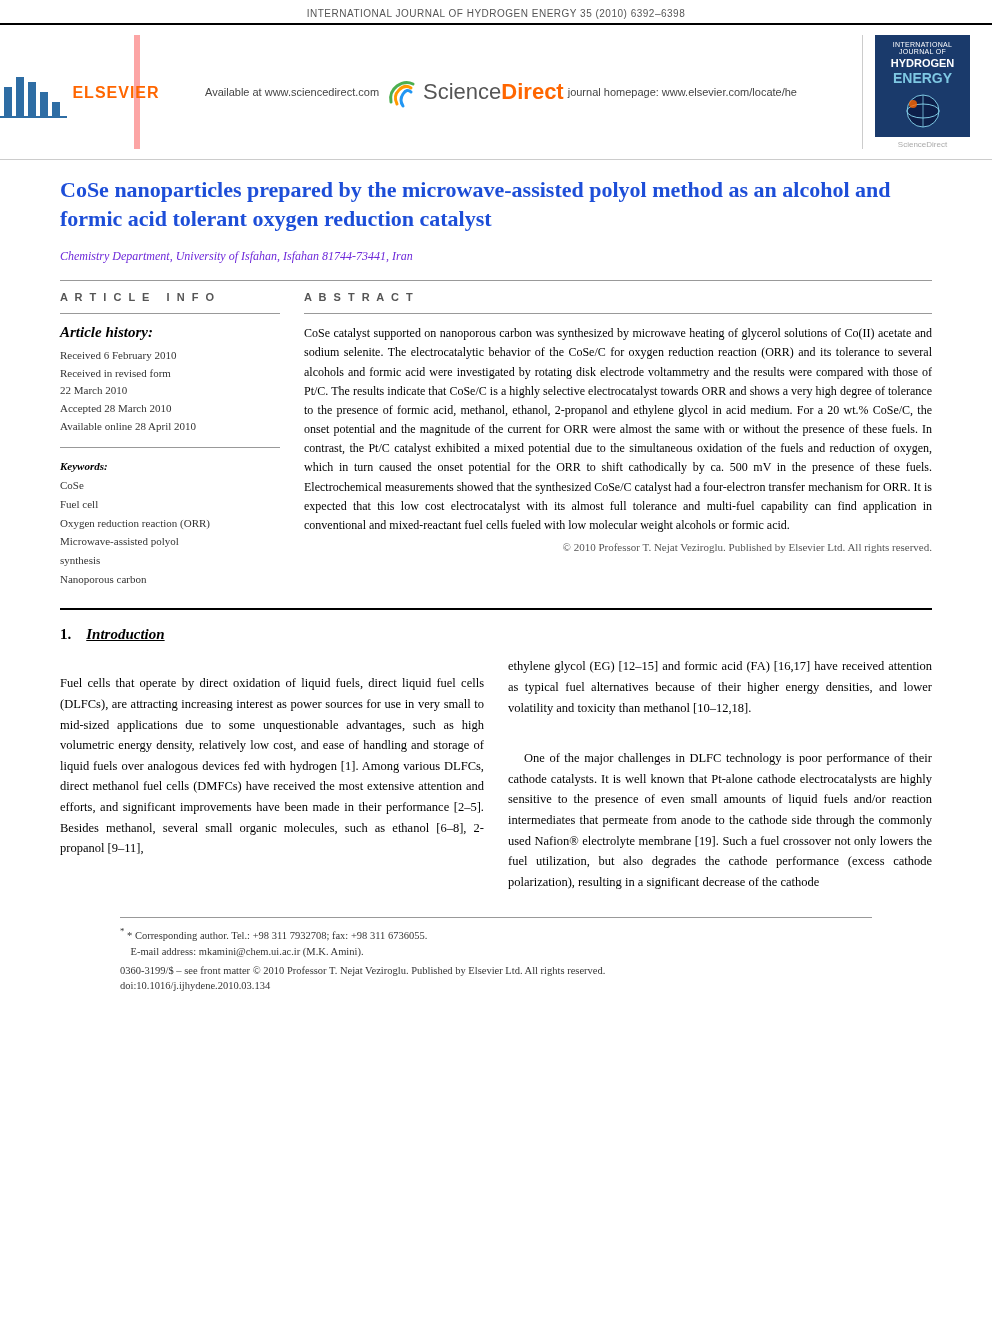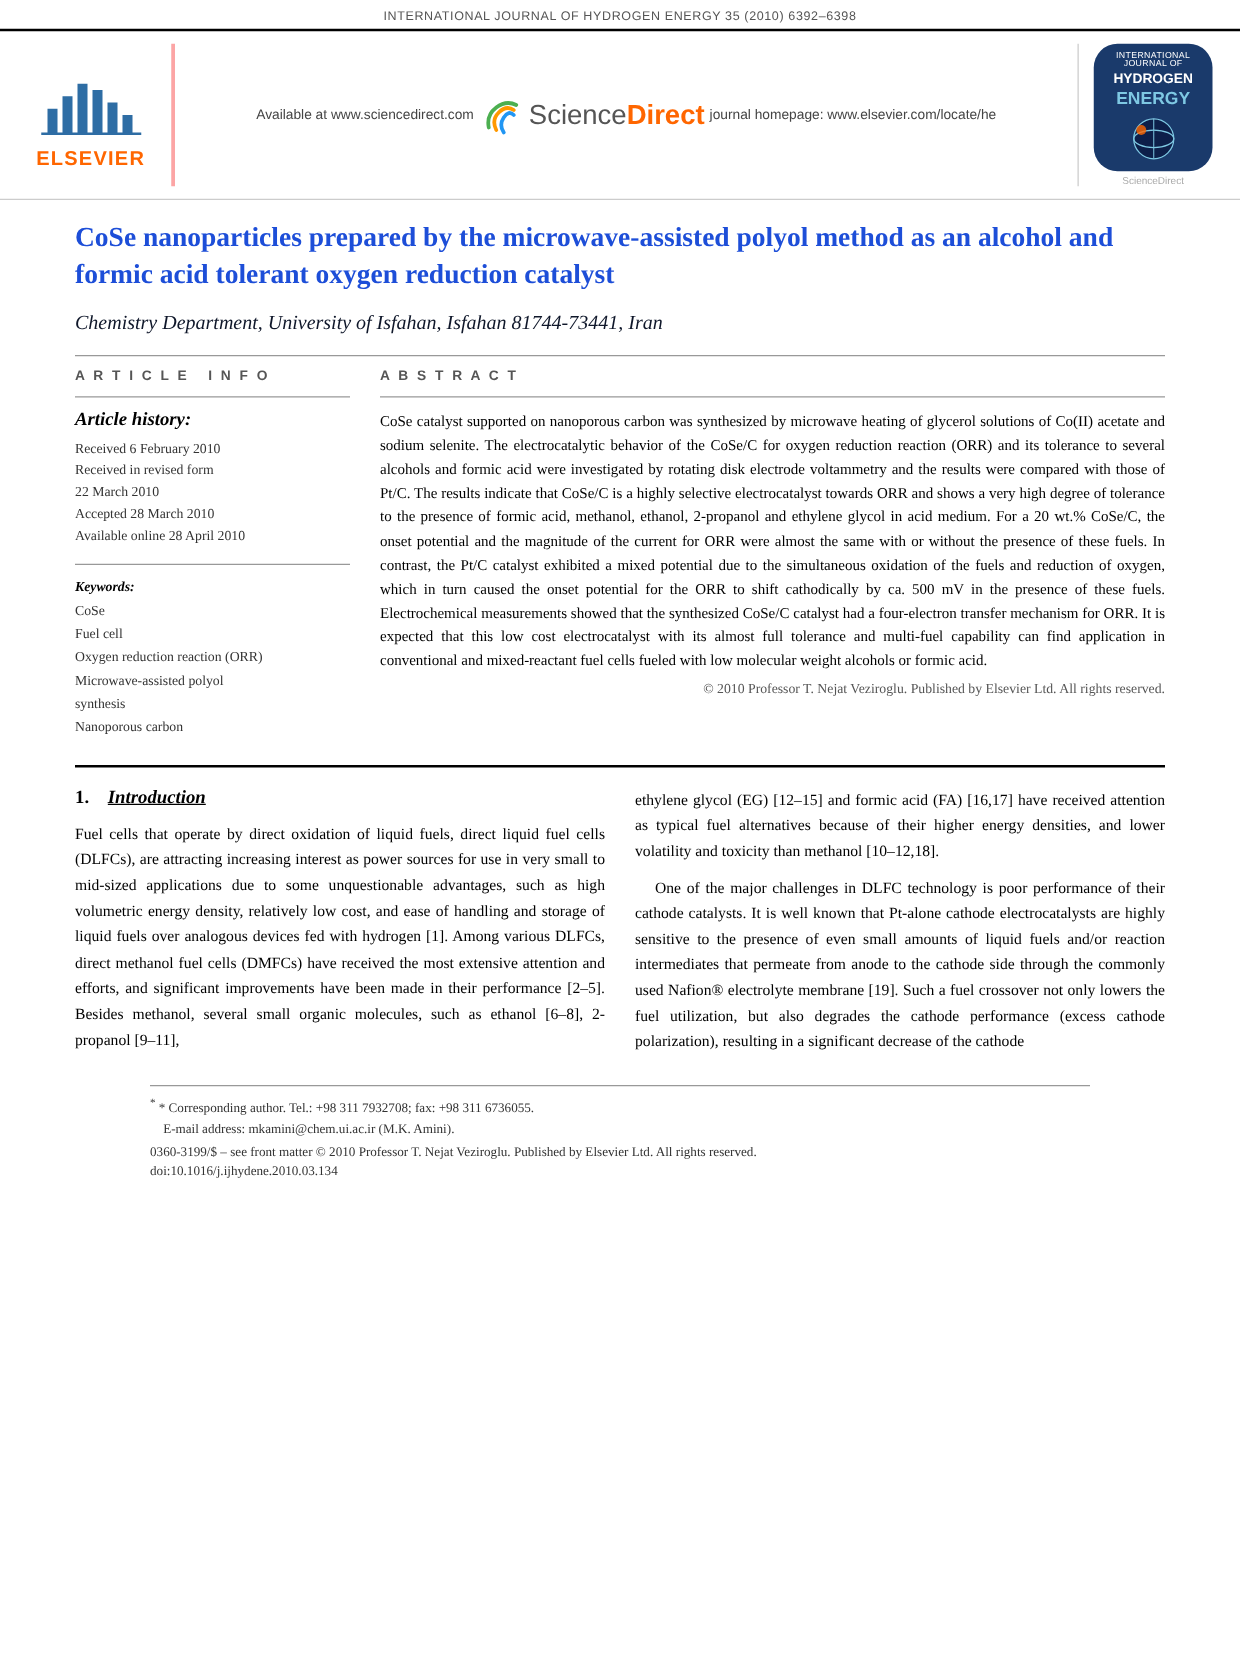--- a/index.html
+++ b/index.html
@@ -35,24 +35,24 @@
       align-items: stretch;
       border-top: 2px solid #000;
       border-bottom: 1px solid #ccc;
       padding: 10px 20px;
       gap: 10px;
     }
 
     .elsevier-logo {
       width: 120px;
       display: flex;
-      flex-direction: column;
+      flex-direction: row;
       align-items: center;
       justify-content: center;
-      border-right: 3px solid #fca5a5;
+      border-right: 6px solid #fca5a5;
       padding-right: 12px;
       flex-shrink: 0;
     }
 
     .elsevier-logo .logo-img {
       width: 100px;
       height: 70px;
       background: #fff;
       display: flex;
       flex-direction: column;
@@ -109,21 +109,20 @@
 
     .hydrogen-energy-box {
       background: #1a3a6b;
       color: #fff;
       font-family: Arial, sans-serif;
       font-size: 9px;
       font-weight: bold;
       text-align: center;
       padding: 6px 4px;
       width: 95px;
-      border-radius: 19px;
     }
 
     .hydrogen-energy-box .intl {
       font-size: 7px;
       font-weight: normal;
       letter-spacing: 0.3px;
       text-transform: uppercase;
     }
 
     .hydrogen-energy-box .journal-name {
@@ -169,23 +168,23 @@
       margin-bottom: 4px;
       font-style: italic;
     }
 
     .authors .normal {
       font-style: normal;
       font-weight: bold;
     }
 
     .affiliation {
-      font-size: 16px;
+      font-size: 12px;
       font-style: italic;
-      color: #0f172a;
+      color: #6d28d9;
       margin-bottom: 16px;
     }
 
     .divider {
       border: none;
       border-top: 1px solid #999;
       margin: 10px 0;
     }
 
     .two-col {
@@ -291,20 +290,21 @@
     .body-text {
       font-size: 12.5px;
       line-height: 1.65;
       text-align: justify;
       color: #000;
     }
 
     .body-text p {
       margin-bottom: 8px;
       text-indent: 0;
+      margin-top: 30px;
     }
 
     .body-text p + p {
       text-indent: 16px;
     }
 
     
     .page-footer {
       border-top: 1px solid #999;
       margin: 16px 60px 0 60px;

